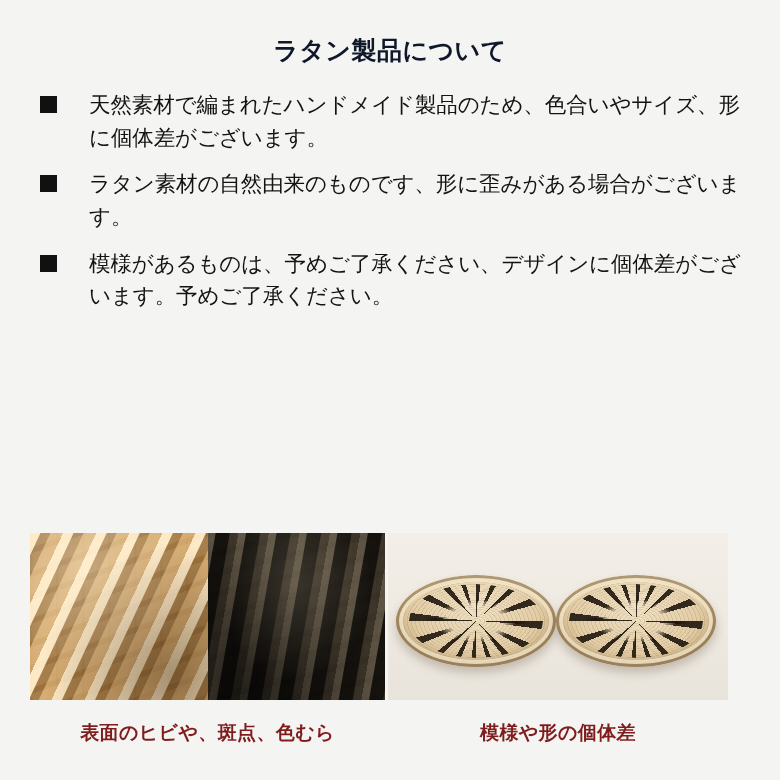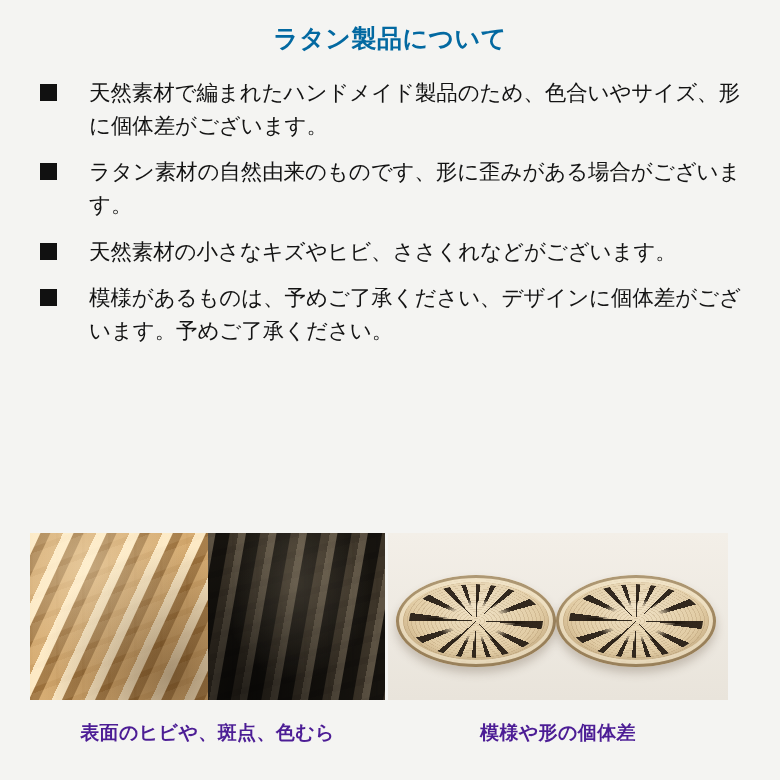--- a/index.html
+++ b/index.html
@@ -18,22 +18,22 @@
     position: relative;
     width: 780px;
     height: 780px;
     box-sizing: border-box;
   }
   .title {
     text-align: center;
     font-size: 25px;
     font-weight: bold;
     letter-spacing: 0.02em;
-    padding-top: 22px;
-    color: #0369a1;
+    padding-top: 34px;
+    color: #0f172a;
   }
   .notes {
     margin: 22px 0 0 0;
     padding: 0 34px 0 40px;
   }
   .note {
     display: flex;
     align-items: flex-start;
     margin-bottom: 14px;
     gap: 20px;
@@ -78,21 +78,21 @@
   .photo-left  { width: 50%; background: #cBa06a; }
   .photo-right { width: 50%; background: #2a2722; }
   .photo-wide  { width: 100%; height: 167px; background: #efeae1; }
 
   .caption {
     text-align: center;
     font-size: 19px;
     font-weight: bold;
     letter-spacing: 0.02em;
     margin-top: 20px;
-    color: #4c1d95;
+    color: #7f1d1d;
   }
 
   
   .weave-light {
     position: absolute;
     inset: 0;
     background-color: #c8a068;
     background-image:
       repeating-linear-gradient(115deg,
         rgba(255,236,200,0.95) 0px, rgba(255,236,200,0.95) 9px,
@@ -208,24 +208,20 @@
       <span class="bullet"></span>
       <span class="note-text">天然素材で編まれたハンドメイド製品のため、色合いやサイズ、形に個体差がございます。</span>
     </div>
 
     <div class="note">
       <span class="bullet"></span>
       <span class="note-text">ラタン素材の自然由来のものです、形に歪みがある場合がございます。</span>
     </div>
 
 
-    <div class="note">
-      <span class="bullet"></span>
-      <span class="note-text">天然素材の小さなキズやヒビ、ささくれなどがございます。</span>
-    </div>
 
     <div class="note">
       <span class="bullet"></span>
       <span class="note-text">模様があるものは、予めご了承ください、デザインに個体差がございます。予めご了承ください。</span>
     </div>
 
   </div>
 
   <div class="media">
 

